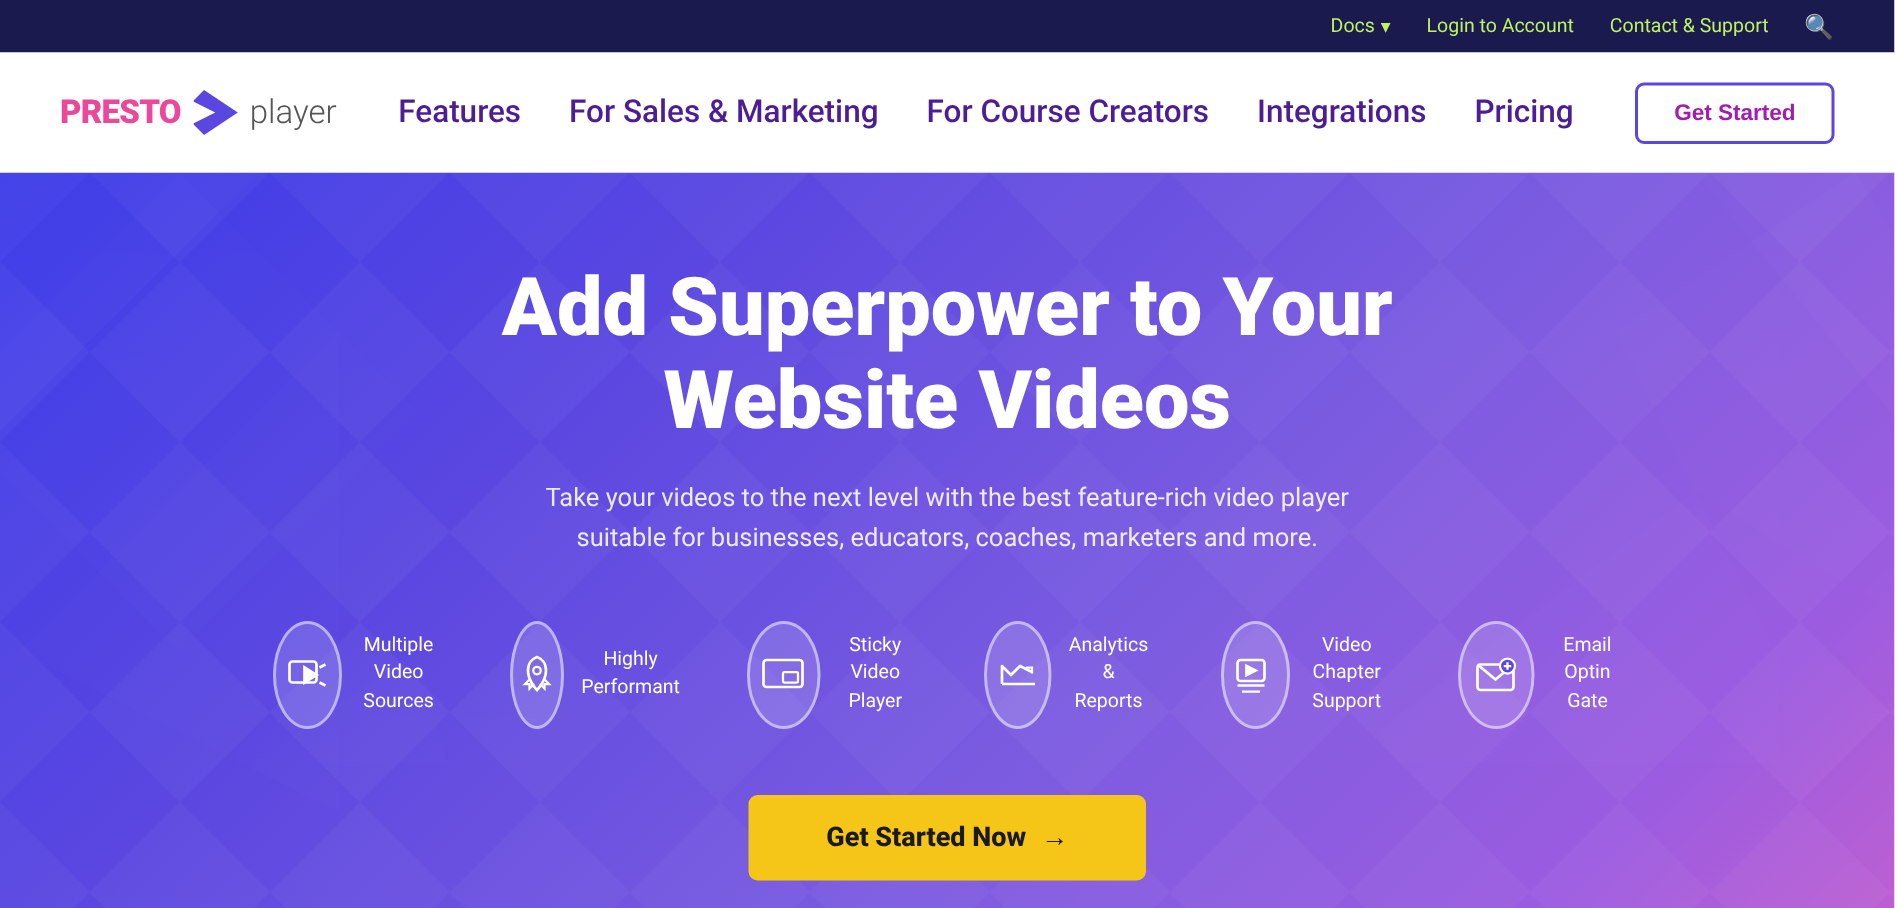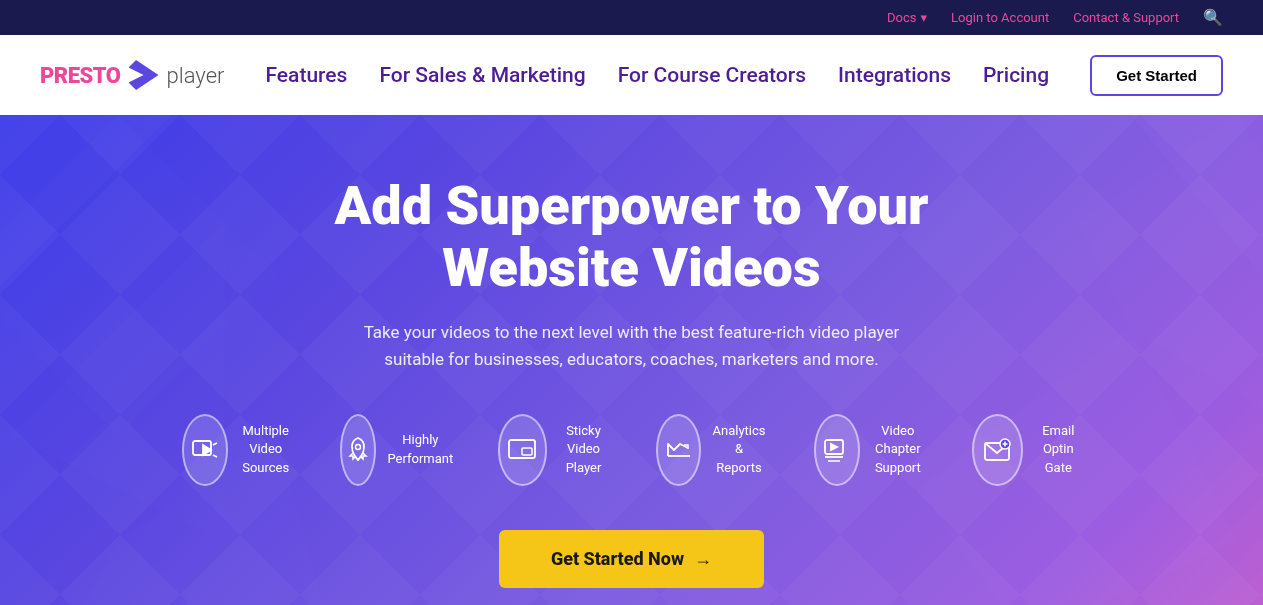--- a/index.html
+++ b/index.html
@@ -13,21 +13,21 @@
     
     .top-bar {
       background: #1a1a4e;
       padding: 8px 40px;
       display: flex;
       justify-content: flex-end;
       align-items: center;
       gap: 24px;
     }
     .top-bar a {
-      color: #ec4899;
+      color: #bef264;
       text-decoration: none;
       font-size: 13px;
     }
     .top-bar .docs-link {
       display: flex;
       align-items: center;
       gap: 4px;
     }
 
     
@@ -72,21 +72,21 @@
       list-style: none;
     }
     .nav-links li a {
       text-decoration: none;
       color: #4c1d95;
       font-size: 21px;
       font-weight: 500;
     }
     .get-started-btn {
       background: #fff;
-      color: #000000;
+      color: #a21caf;
       border: 2px solid #5b47e0;
       padding: 10px 24px;
       border-radius: 6px;
       font-size: 15px;
       font-weight: 700;
       cursor: pointer;
     }
 
     
     .hero {

